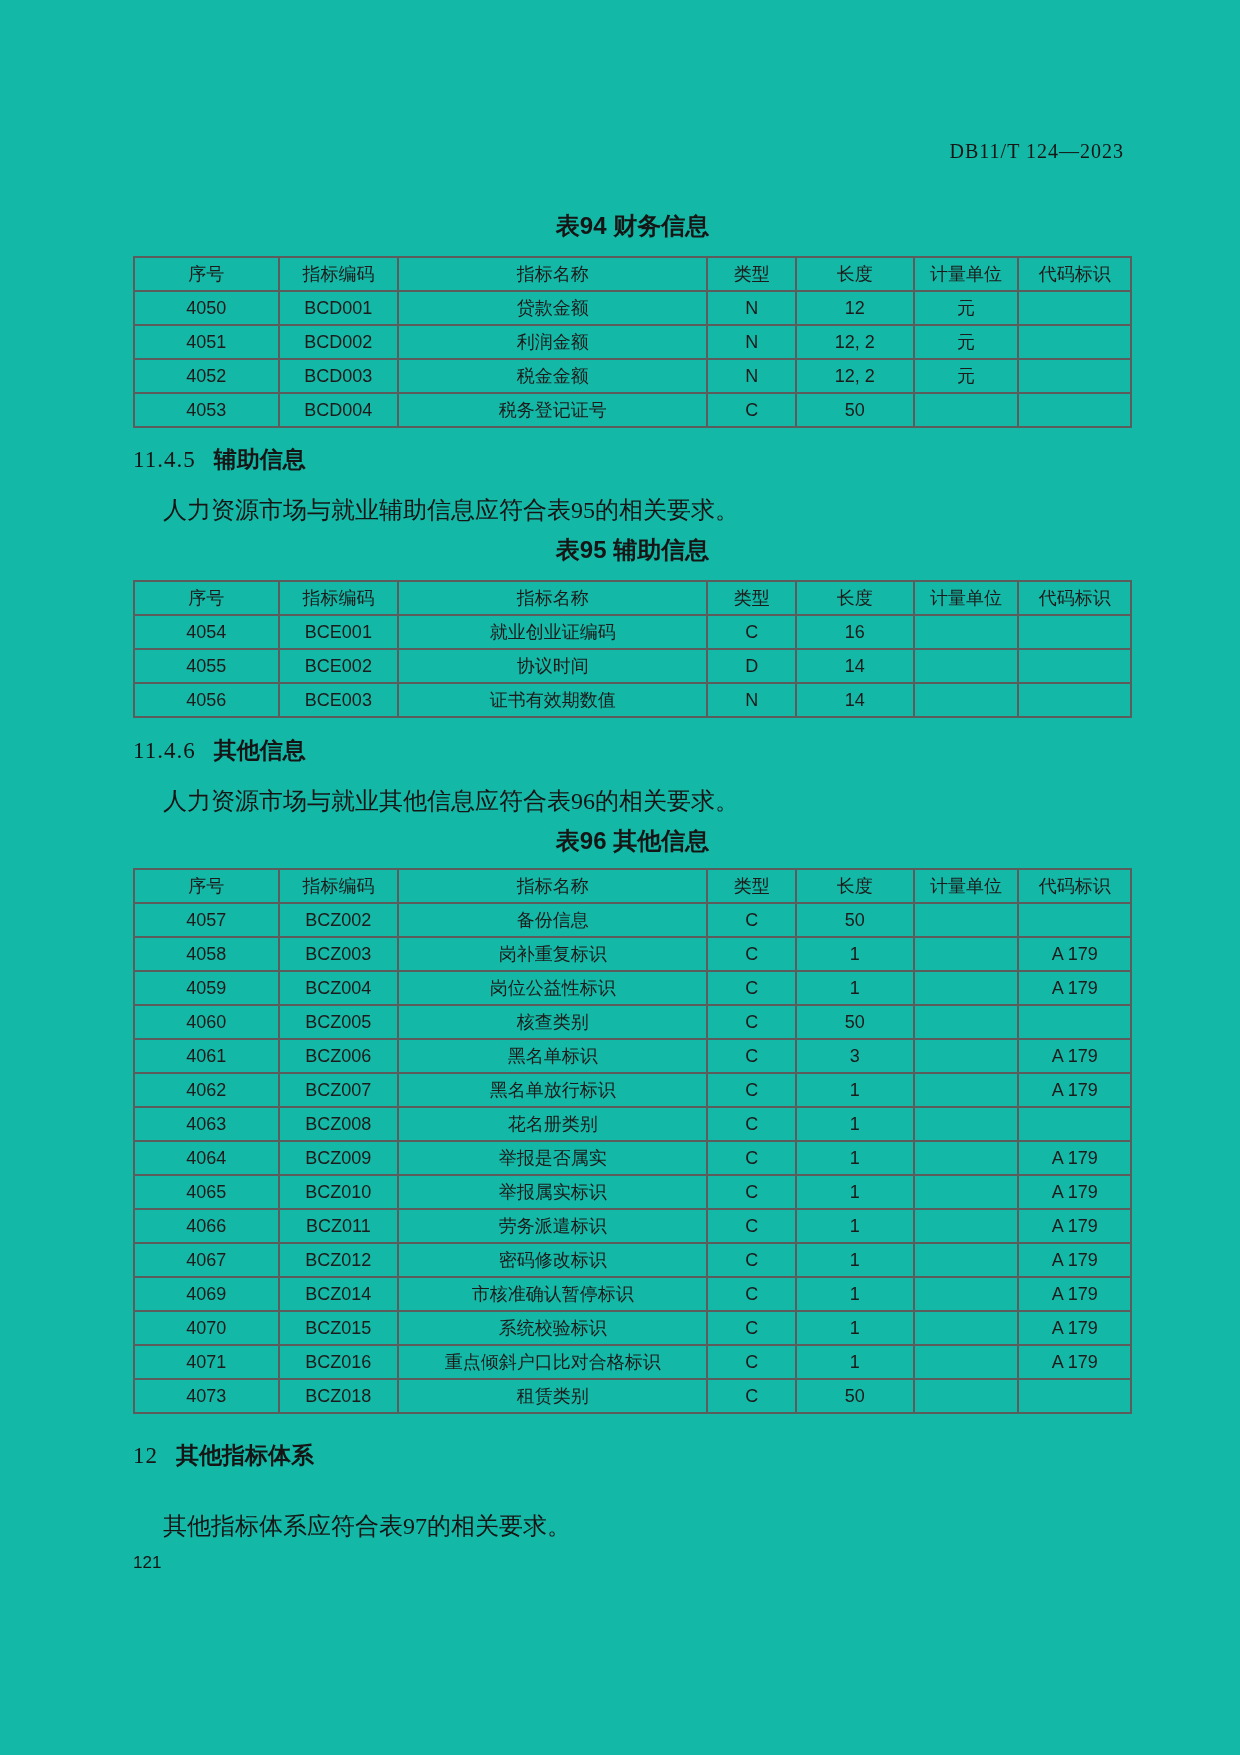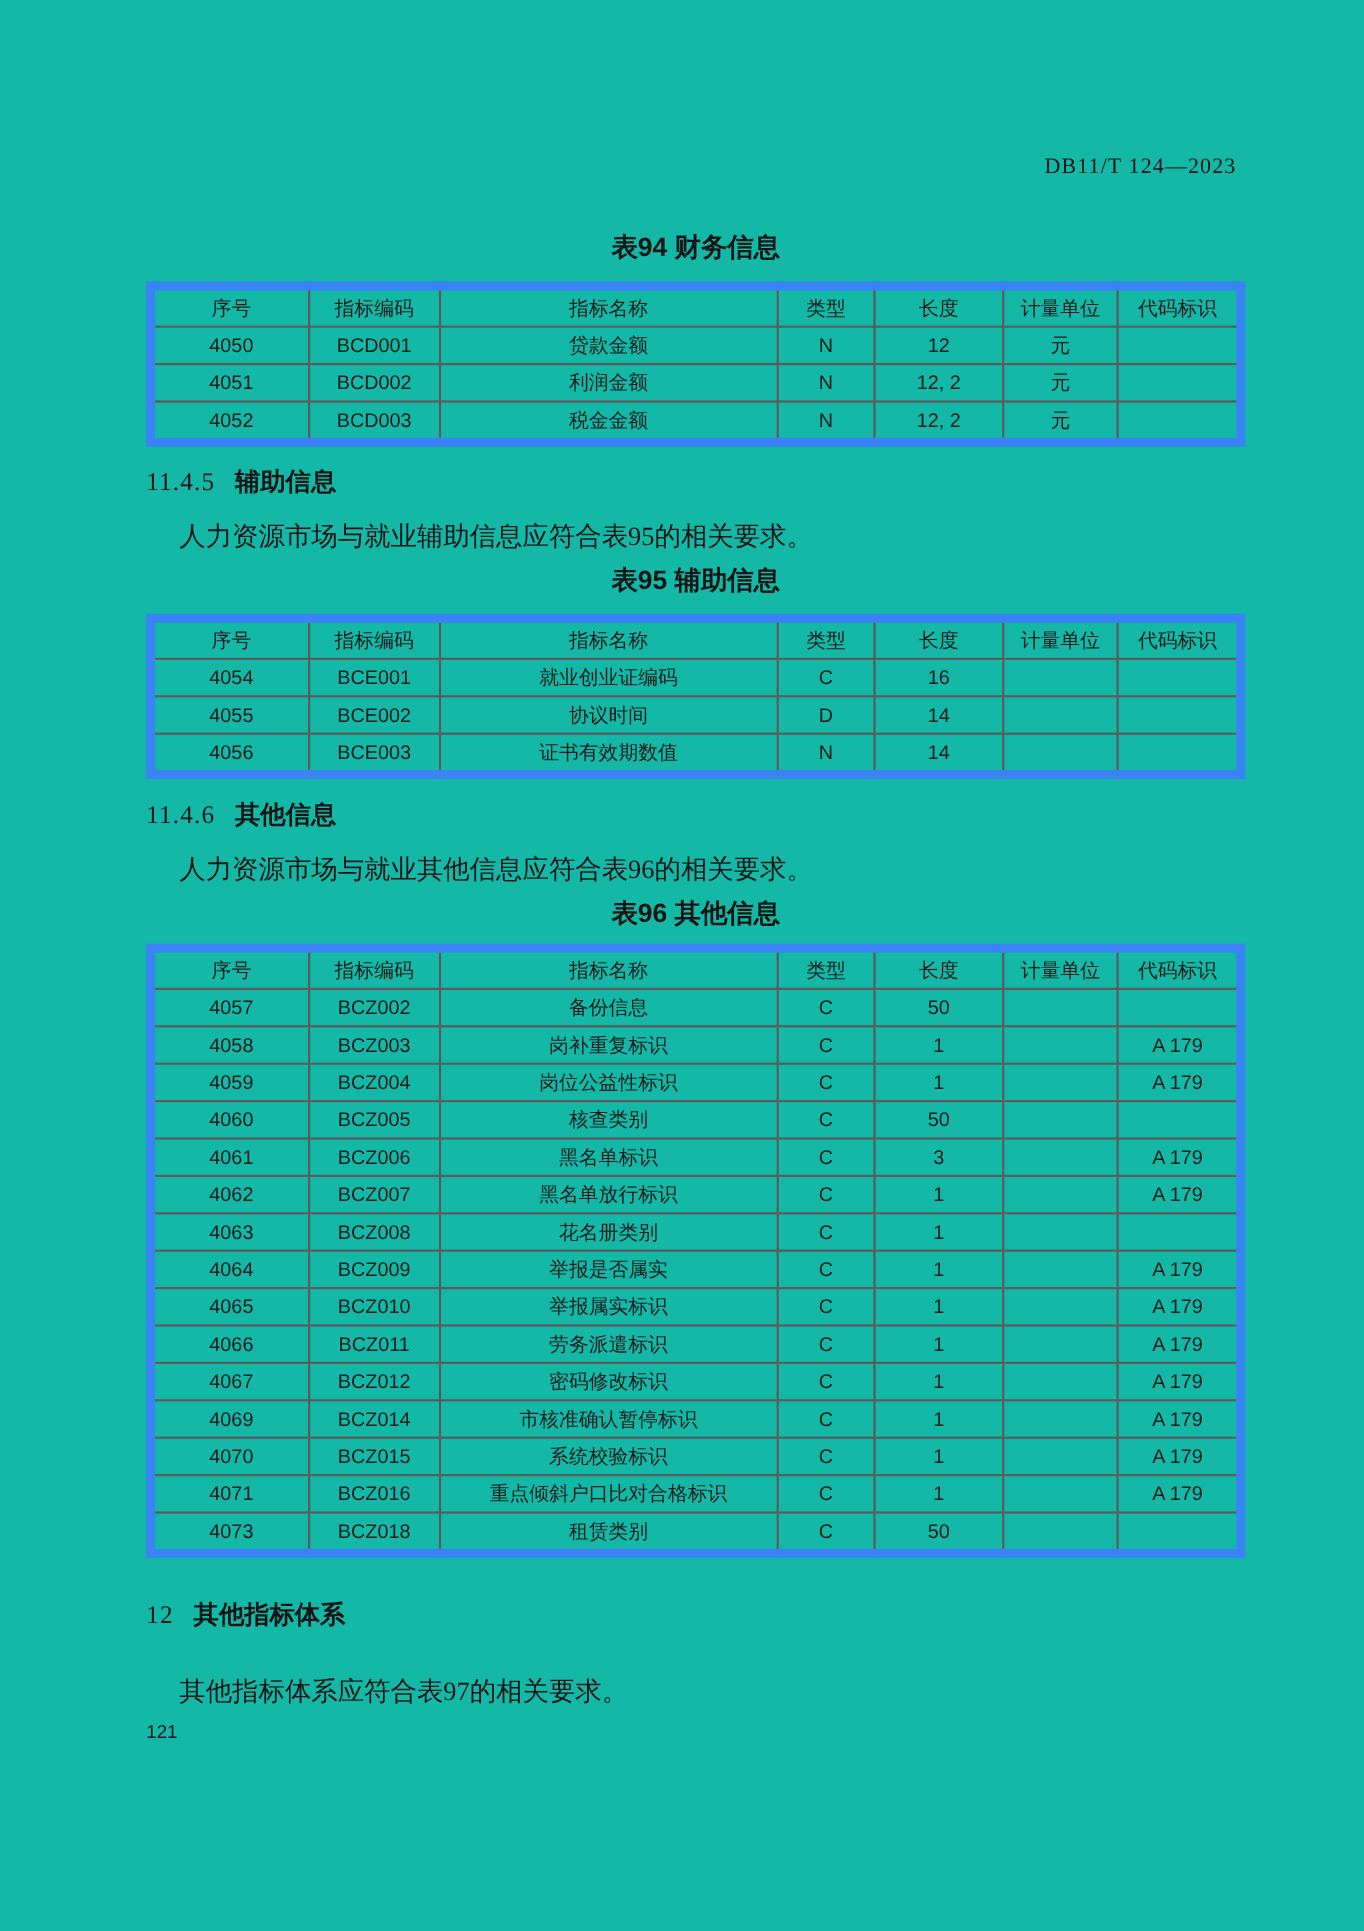--- a/index.html
+++ b/index.html
@@ -16,41 +16,41 @@
   }
   .table-title{
     text-align:center;font-weight:700;font-size:24px;line-height:24px;
     font-family:"Liberation Sans","DejaVu Sans",sans-serif;
   }
   .mt-title-94{margin-top:52px;}
   .mt-title-95{margin-top:16px;}
   .mt-title-96{margin-top:16px;}
   table.spec{
     margin-top:18px;border-collapse:collapse;width:100%;table-layout:fixed;
-    border:8px solid #3b82f6;
+    border:2px solid #3b82f6;
   }
   table.spec.t96{margin-top:15px;}
   table.spec th,table.spec td{
     border:2px solid #5c5c5c;height:32px;line-height:32px;padding:0 2px;
     text-align:center;vertical-align:middle;font-weight:400;font-size:18px;
     overflow:hidden;white-space:nowrap;
     font-family:"Liberation Sans","DejaVu Sans",sans-serif;color:#1b1b1b;
   }
   table.spec th{font-size:18px;}
   .section-heading{
     font-size:23px;font-weight:700;line-height:24px;
     font-family:"Liberation Sans","DejaVu Sans",sans-serif;
   }
   .section-heading .num{
     font-weight:400;margin-right:18px;letter-spacing:1px;
     font-family:"Liberation Serif","DejaVu Serif",serif;
   }
   .mt-h1{margin-top:19px;}
   .mt-h2{margin-top:20px;}
-  .mt-h3{margin-top:39px;}
+  .mt-h3{margin-top:29px;}
   .para{
     margin:26px 0 0 0;text-indent:30px;font-size:24px;line-height:24px;
     font-family:"Liberation Serif","DejaVu Serif",serif;
   }
   .mt-p3{margin-top:46px;}
   .page-num{
     margin-top:15px;text-align:left;padding-right:42px;font-size:17px;line-height:20px;
     font-family:"Liberation Sans","DejaVu Sans",sans-serif;
   }
 </style>
@@ -105,20 +105,29 @@
           </tr>
           <tr>
             <td>4052</td>
             <td>BCD003</td>
             <td>税金金额</td>
             <td>N</td>
             <td>12, 2</td>
             <td>元</td>
             <td></td>
           </tr>
+          <tr>
+            <td>4053</td>
+            <td>BCD004</td>
+            <td>税务登记证号</td>
+            <td>C</td>
+            <td>50</td>
+            <td></td>
+            <td></td>
+          </tr>
         </tbody>
       </table>
 
     <div class="section-heading mt-h1">
       <span class="num">11.4.5</span><span>辅助信息</span>
     </div>
     <p class="para">人力资源市场与就业辅助信息应符合表95的相关要求。</p>
 
     <div class="table-title mt-title-95">表95 辅助信息</div>
     <table class="spec">

